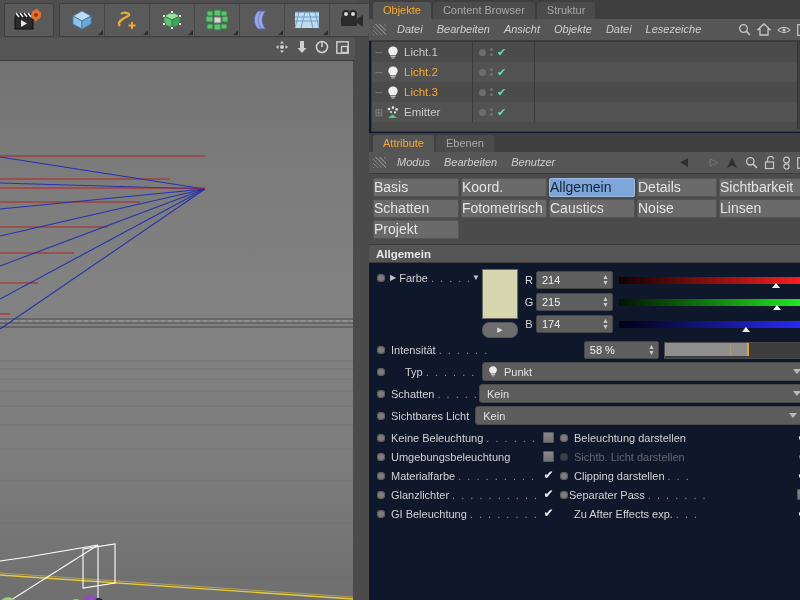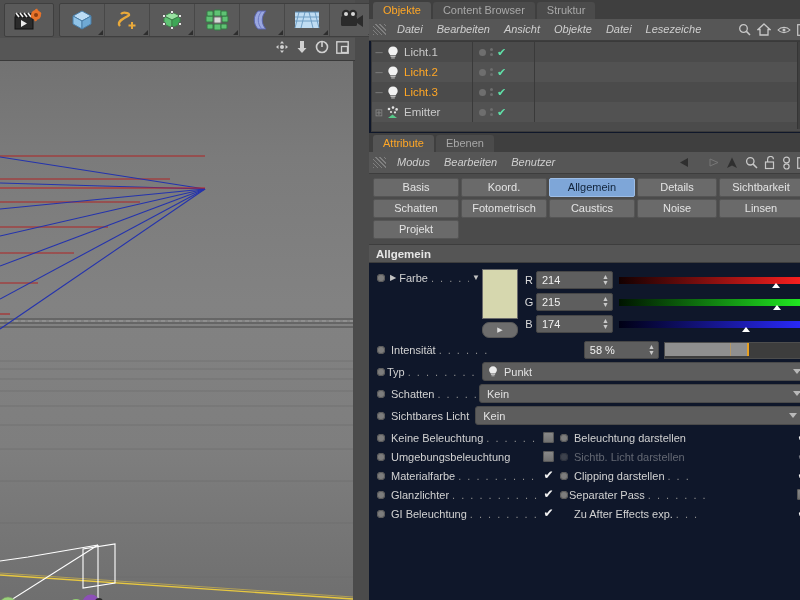--- a/index.html
+++ b/index.html
@@ -70,22 +70,22 @@
   .objscroll .arw{position:absolute;left:1px;width:9px;height:9px;color:#9a9a9a;font-size:8px;text-align:center;line-height:9px;}
 
   
   #attrmgr{position:absolute;left:0;top:133px;width:445px;height:467px;}
   .objhdr{height:22px;display:flex;align-items:center;padding-left:6px;background:#4f4f4f;
           border-bottom:1px solid #3d3d3d;}
   .objhdr .t{font-size:11.5px;color:#dcdcdc;margin-left:6px;}
 
   .btnrows{padding:4px 3px 3px 4px;background:#4b4b4b;}
   .btnrow{display:flex;gap:2px;margin-bottom:2px;}
-  .pbtn{height:17px;line-height:17px;text-align:center;background:#6a6a6a;border:1px solid #555;
-        border-radius:2px;color:#e4e4e4;font-size:11px;}
+  .pbtn{height:17px;line-height:17px;text-align:left;background:#6a6a6a;border:1px solid #555;
+        border-radius:2px;color:#e4e4e4;font-size:14px;}
   .pbtn.active{background:#7ea6d8;border-color:#9dbde6;color:#10233a;}
 
   .secthdr{height:17px;background:#555;border-top:1px solid #3d3d3d;border-bottom:1px solid #3d3d3d;
            display:flex;align-items:center;padding-left:7px;font-size:11.5px;font-weight:bold;color:#e6e6e6;}
 
   .prop{position:relative;}
   .pl{display:flex;align-items:center;}
   .radio{width:8px;height:8px;border-radius:50%;background:#7d7d7d;box-shadow:inset 0 0 0 1px #5a5a5a;flex:none;}
   .lbl{font-size:11px;color:#d2d2d2;white-space:nowrap;}
   .dotfill{flex:1;overflow:hidden;white-space:nowrap;color:#8f8f8f;font-size:11px;letter-spacing:1.5px;margin:0 3px;}
@@ -587,21 +587,21 @@
             <div style="position:absolute;left:0;top:0;height:13px;width:58%;background:#8f8f8f;"></div>
             <div style="position:absolute;left:58%;top:0;width:2px;height:13px;background:#e8a020;"></div>
             <div style="position:absolute;left:46%;top:0;width:1px;height:13px;background:#d8a040;opacity:.5;"></div>
           </div>
         </div>
       </div>
 
       <div class="prop" style="padding:3px 6px 0 8px;">
         <div class="pl" style="height:19px;">
           <span class="radio"></span>
-          <span class="lbl" style="margin-left:2px;">Typ</span>
+          <span class="lbl" style="margin-left:20px;">Typ</span>
           <span class="dotfill">. . . . . . . . .</span>
           <div class="dd" style="width:320px;flex:none;padding-left:4px;">
             <svg width="12" height="13" viewBox="0 0 12 13" style="margin-right:5px">
               <path d="M6 1.2 C3.7 1.2 2.1 3 2.1 4.9 C2.1 6.4 3.2 7.3 3.8 8.4 L8.2 8.4 C8.8 7.3 9.9 6.4 9.9 4.9 C9.9 3 8.3 1.2 6 1.2 Z" fill="#ececec"></path>
               <rect x="3.9" y="9" width="4.2" height="1" fill="#b8b8b8"></rect>
               <rect x="4.5" y="10.3" width="3" height="1" fill="#b8b8b8"></rect>
             </svg>
             <span>Punkt</span>
             <span class="caret"></span>
           </div>

